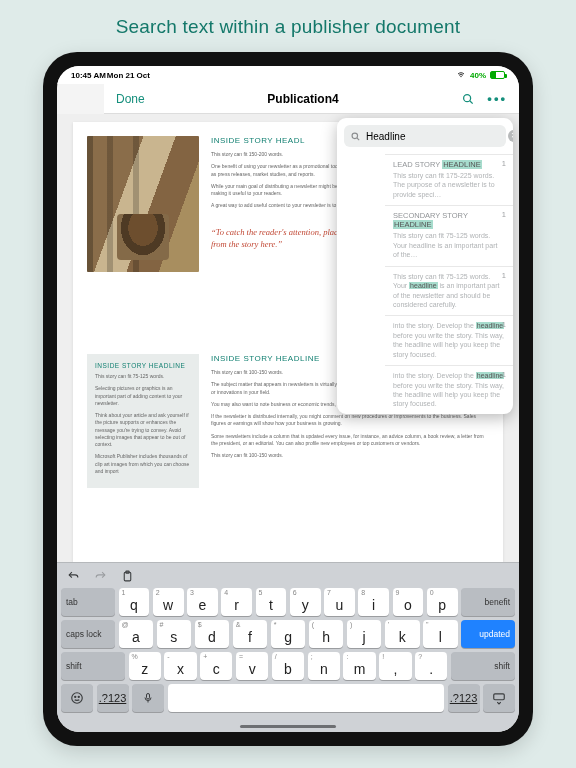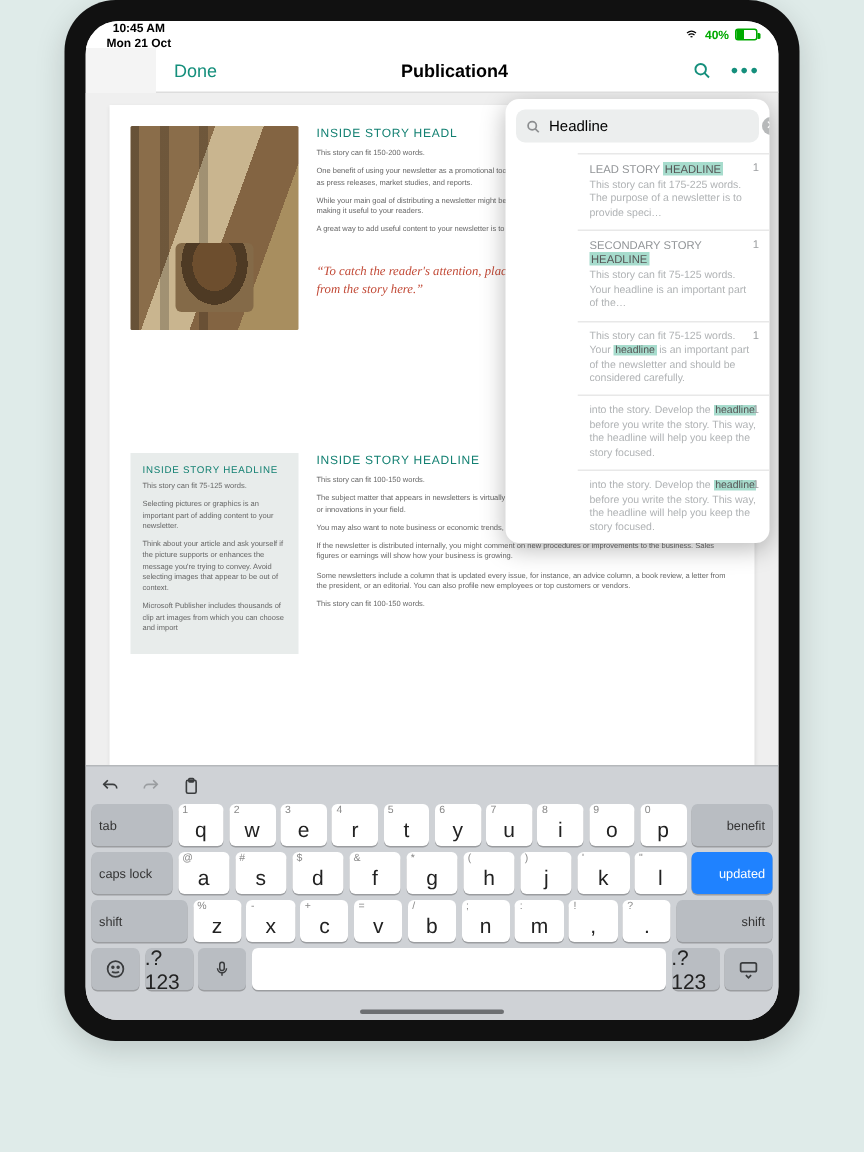--- a/index.html
+++ b/index.html
@@ -6,21 +6,21 @@
   html, body { width: 576px; height: 768px; overflow: hidden; }
 
   .page-bg { width: 576px; height: 768px; background: #dfebe9; display: flex; flex-direction: column; align-items: center; }
   .promo-title { color: #14786a; font-size: 19px; font-weight: 400; text-align: center; margin-top: 16px; margin-bottom: 14px; letter-spacing: .2px; }
 
   .tablet { width: 490px; height: 694px; background: #111; border-radius: 34px; padding: 14px; position: relative; box-shadow: 0 6px 20px rgba(0,0,0,.15); }
   .screen { width: 100%; height: 100%; background: #f4f4f4; border-radius: 22px; overflow: hidden; position: relative; }
 
   
   .status-bar { height: 18px; display: flex; align-items: center; justify-content: space-between; padding: 0 14px; background: #fff; font-size: 8px; color: #000; }
-  .status-left { display: flex; gap: 1px; align-items: center; font-weight: 600; flex-direction: column; }
+  .status-left { display: flex; gap: 1px; align-items: center; font-weight: 600; }
   .status-right { display: flex; gap: 4px; align-items: center; font-size: 8px; }
   .wifi { width: 10px; height: 8px; display: inline-block; }
   .battery-pct { color: #0a0; font-weight: 700; }
   .battery-icon { width: 15px; height: 8px; border: 1px solid #0a0; border-radius: 2px; position: relative; }
   .battery-icon::after { content: ""; position: absolute; left: 0; top: 0; bottom: 0; width: 40%; background: #0a0; }
   .battery-icon::before { content: ""; position: absolute; right: -3px; top: 2px; width: 2px; height: 4px; background: #0a0; border-radius: 0 1px 1px 0; }
 
   
   .nav-bar { height: 30px; background: #fff; display: flex; align-items: center; justify-content: space-between; padding: 0 12px; border-bottom: .5px solid #ddd; margin-left: 47px; }
   .nav-done { color: #158f7c; font-size: 12px; cursor: pointer; }
@@ -80,27 +80,28 @@
   .k-std { flex: 1; }
   .k-gray { background: #b9bdc2; }
   .k-side { width: 54px; font-size: 8.5px; align-items: center; justify-content: center; padding: 0 0 0 5px; justify-content: flex-start; color: #333; }
   .k-side.right { justify-content: flex-end; padding: 0 5px 0 0; }
   .k-action { background: #1f82ff; color: #fff; }
   .k-shift { width: 64px; }
   .k-space { flex: 1; }
 
   .kb-bottom { display: flex; gap: 3.5px; }
   .k-icon { width: 32px; align-items: center; padding: 0; }
-  .k-num { width: 32px; font-size: 14px; align-items: center; padding: 0; }
+  .k-num { width: 32px; font-size: 11px; align-items: center; padding: 0; text-decoration: underline; }
   .home-ind { position: absolute; bottom: 4px; left: 50%; transform: translateX(-50%); width: 96px; height: 3px; background: #6d6f72; border-radius: 2px; }
 </style>
 </head>
 <body>
 
 <div class="page-bg">
+  <div class="promo-title">Search text within a publisher document</div>
 
   <div class="tablet">
     <div class="screen">
 
       <div class="status-bar">
         <div class="status-left">
           <span>10:45 AM</span>
           <span>Mon 21 Oct</span>
         </div>
         <div class="status-right">

